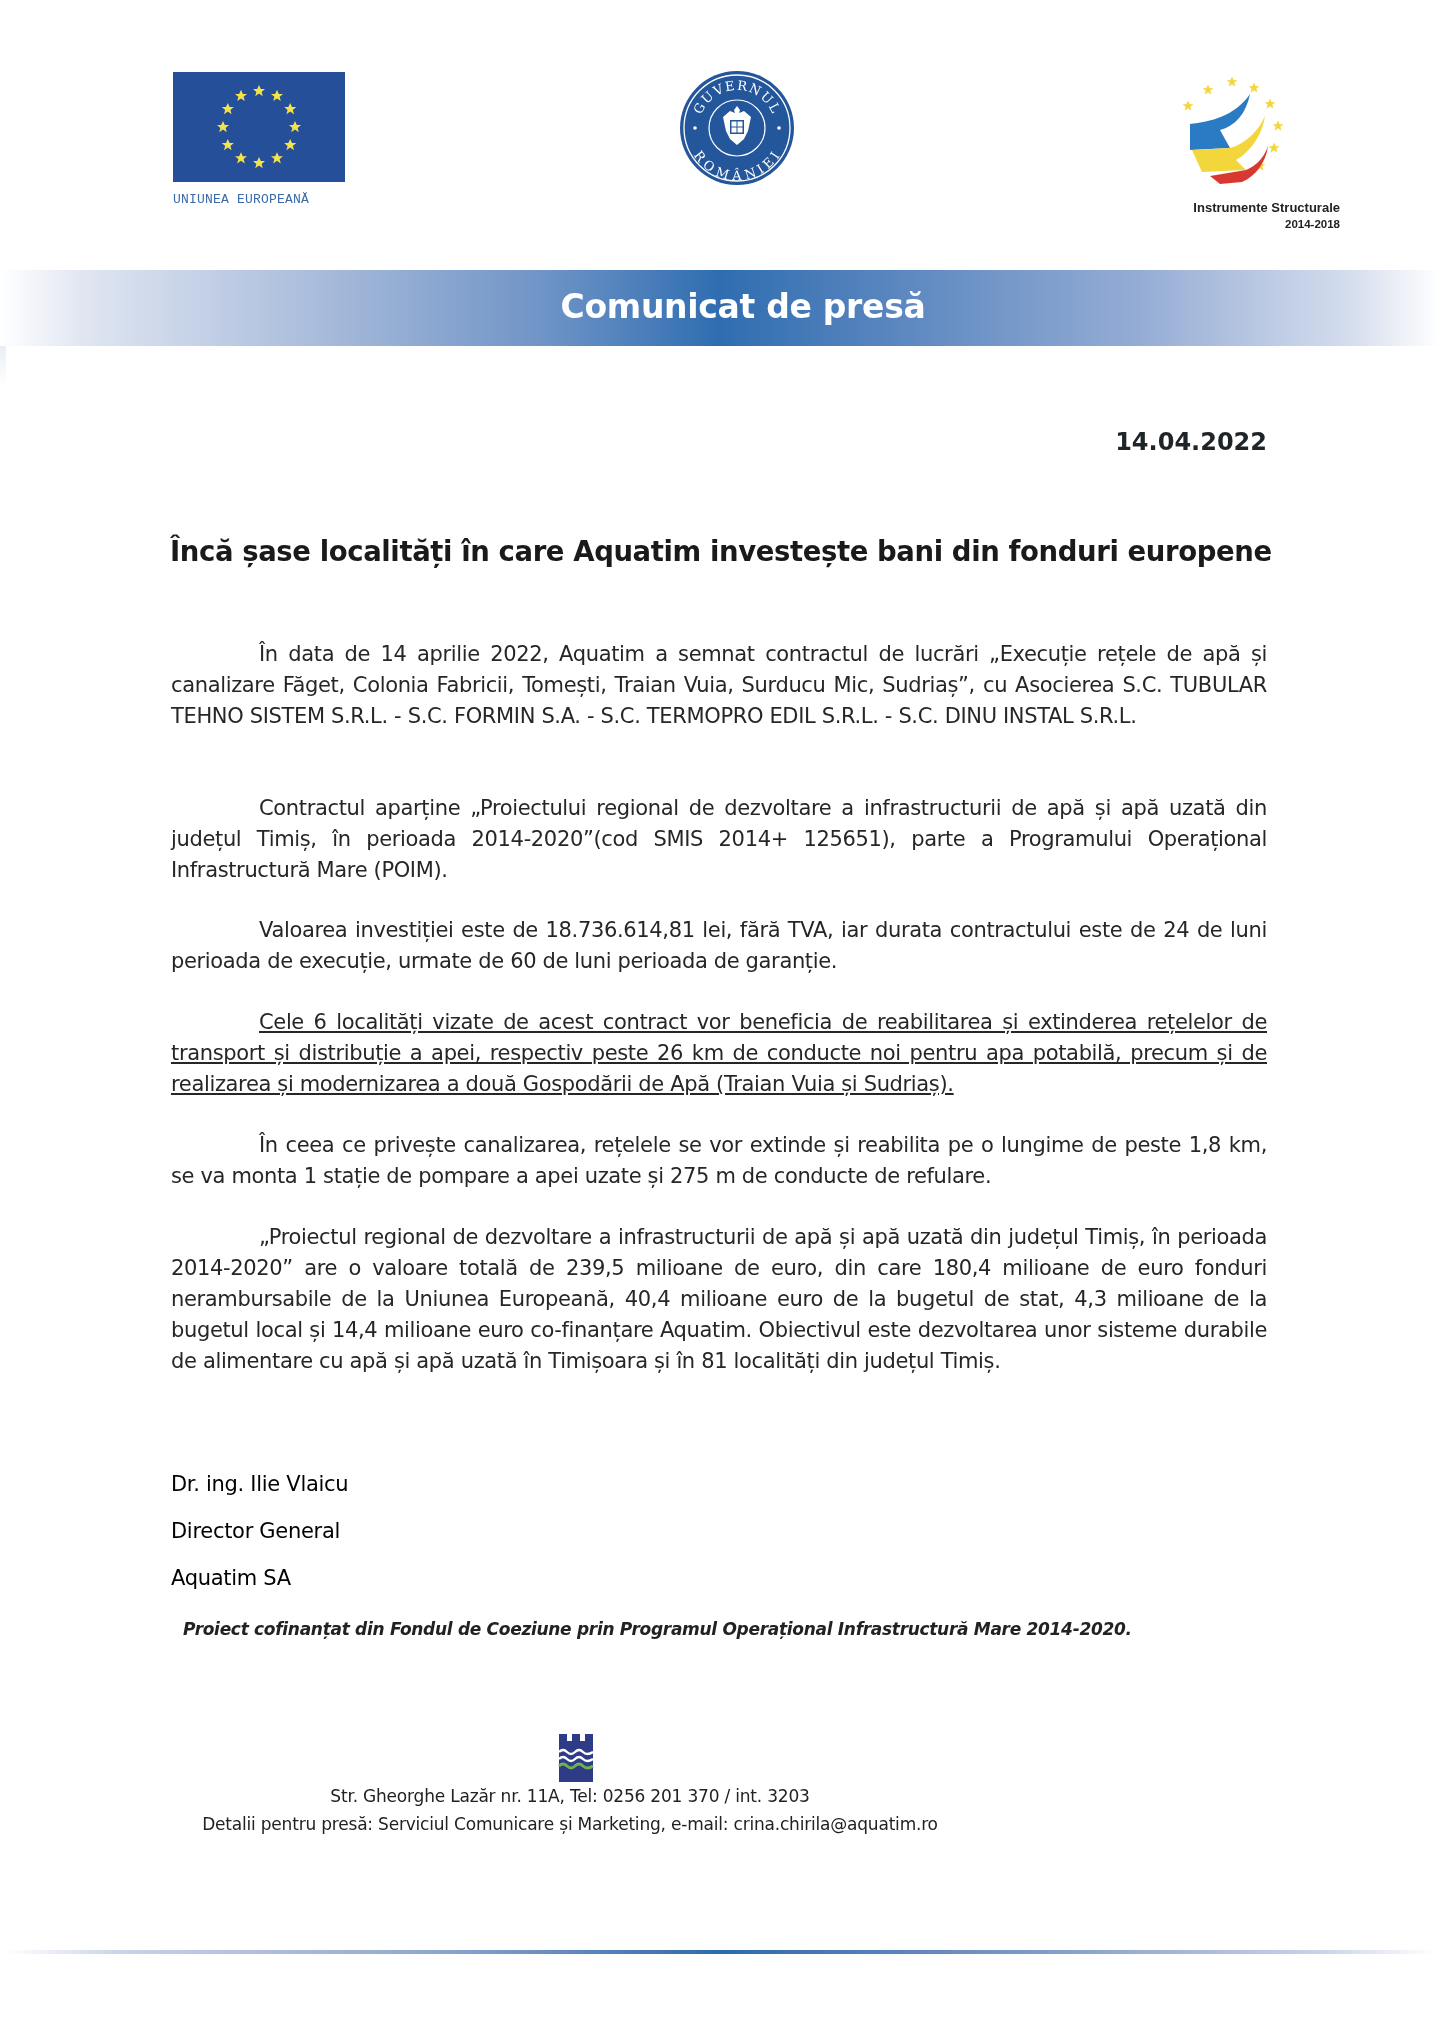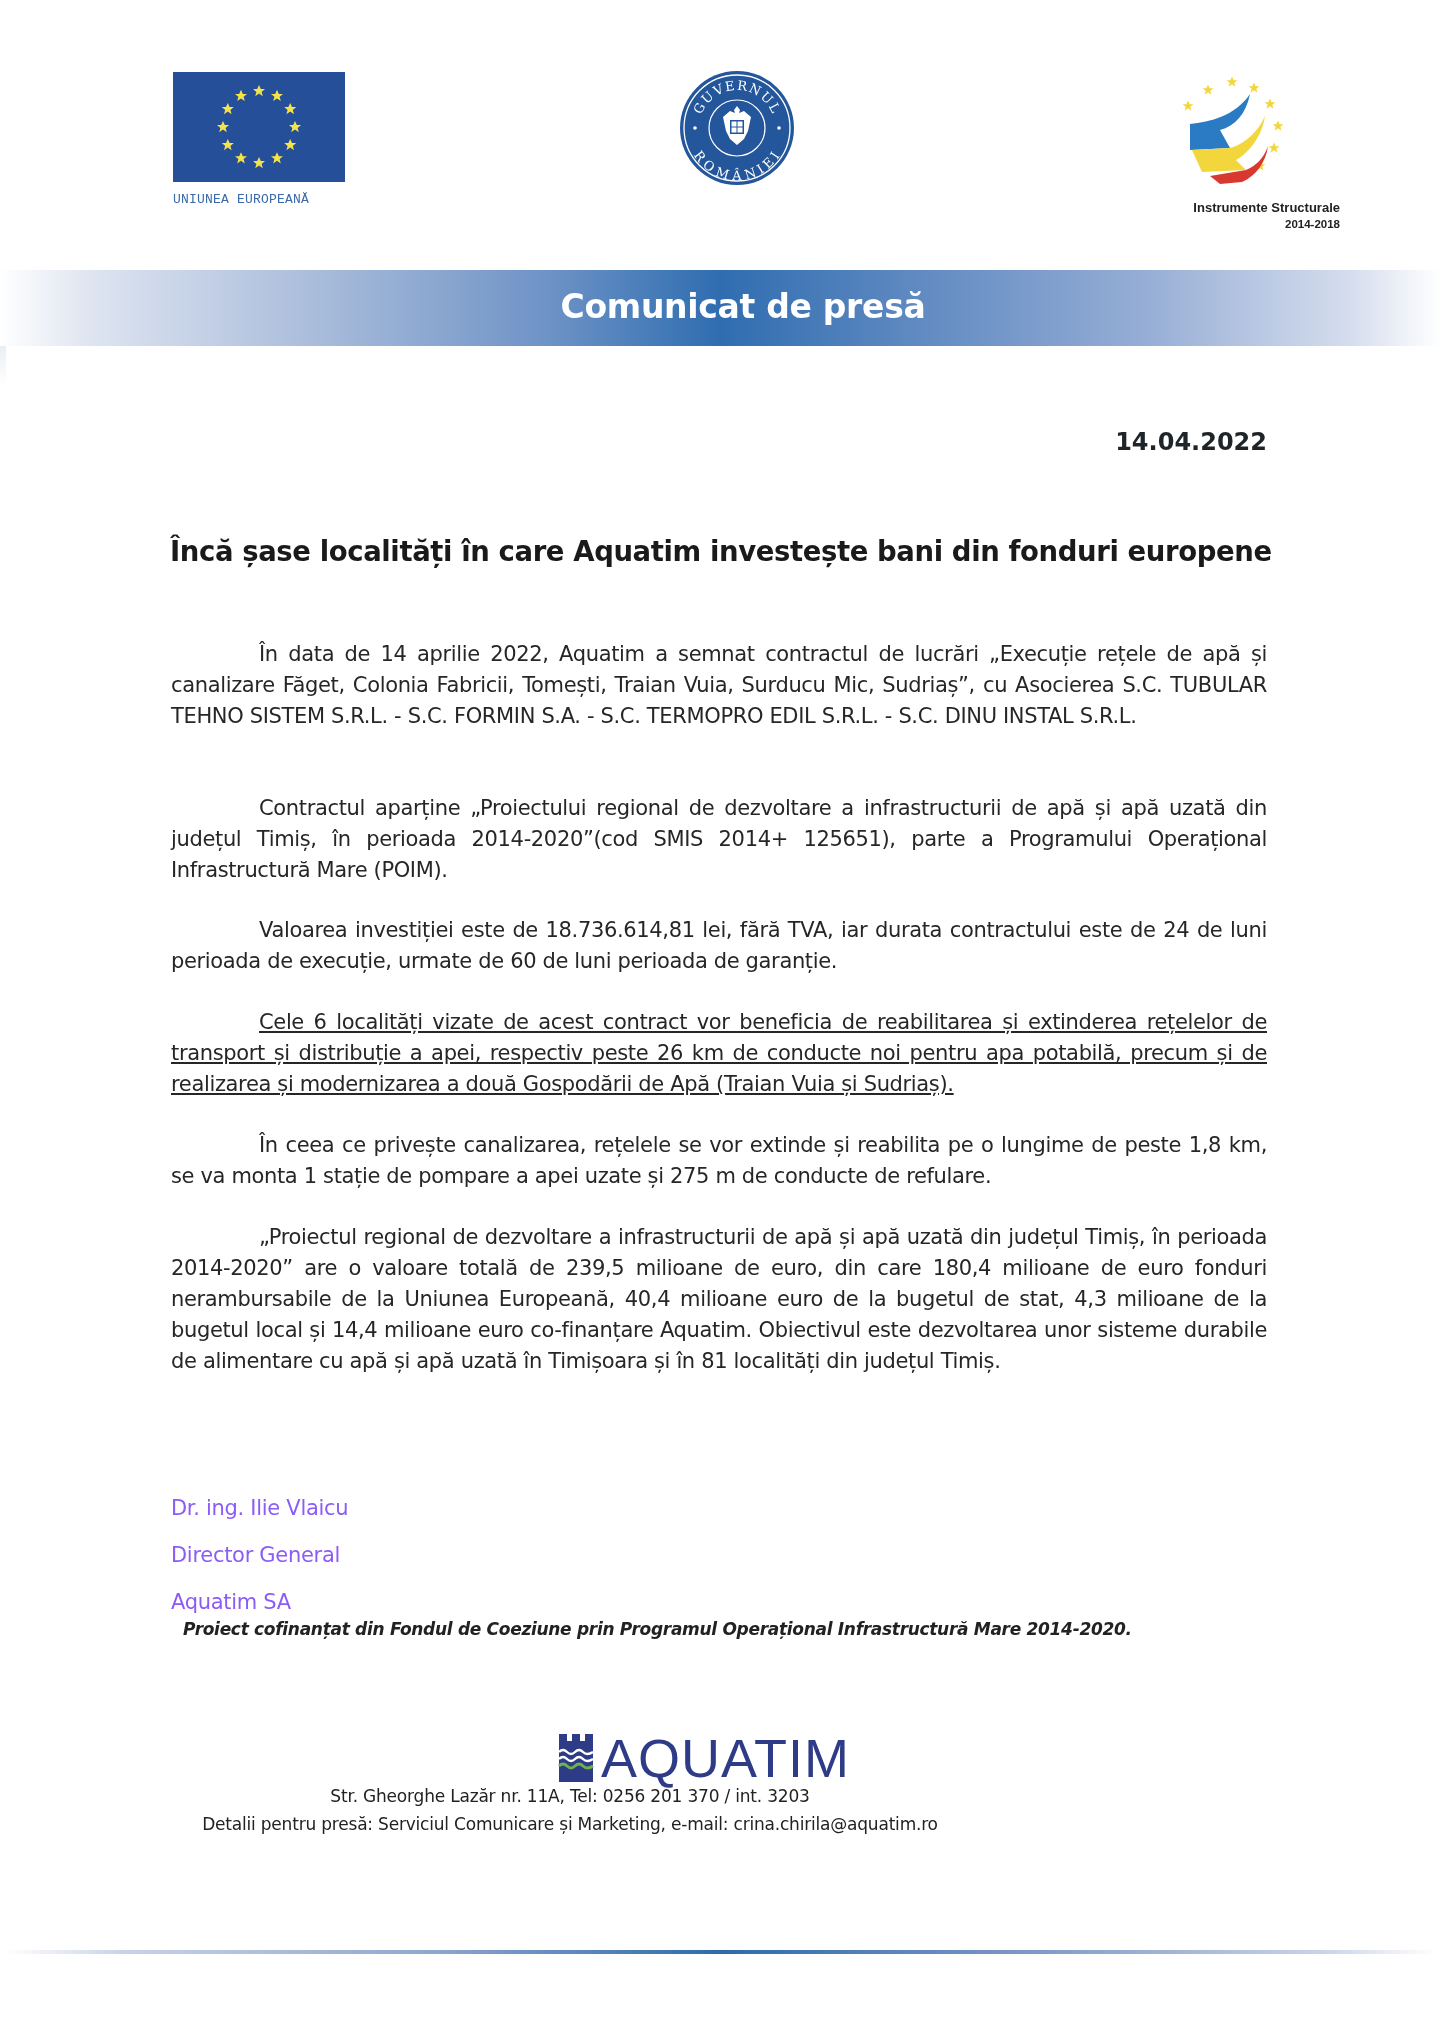--- a/index.html
+++ b/index.html
@@ -33,21 +33,21 @@
     
     .date { right: 173px; top: 428px; font-size: 24px; font-weight: bold; color: #1e2428; }
     .doc-title { left: 170px; top: 535px; font-size: 27.5px; font-weight: bold; color: #1a1a1a;
                  letter-spacing: -0.4px; }
 
     
     .body { left: 171px; width: 1096px; font-size: 21px; line-height: 31px; color: #262626;
             text-align: justify; letter-spacing: -0.35px; }
     .body p { margin: 0; text-indent: 88px; }
 
-    .sig { left: 171px; font-size: 21px; color: #8b5cf6; letter-spacing: -0.3px; margin-top: 24px; }
+    .sig { left: 171px; font-size: 21px; color: #000000; letter-spacing: -0.3px; }
 
     .footer-note { left: 183px; top: 1619px; width: 1080px; font-size: 17px; font-style: italic;
                    font-weight: bold; color: #222; letter-spacing: -0.3px; }
 
     .aquatim-logo { left: 557px; top: 1730px; height: 52px; display: flex; align-items: flex-end; }
     .aquatim-icon { width: 38px; height: 48px; margin-right: 6px; }
     .aquatim-word { font-family: "Liberation Sans", sans-serif; font-size: 54px; line-height: 48px;
                     color: #2e3c88; font-weight: normal; letter-spacing: 1px; }
 
     .addr { left: 0; width: 1140px; text-align: center; font-size: 17px; color: #222; letter-spacing: -0.2px; }
@@ -192,19 +192,18 @@
 <div class="abs aquatim-logo">
   <svg class="aquatim-icon" viewBox="0 0 38 48" xmlns="http://www.w3.org/2000/svg">
     <rect x="2" y="0" width="8" height="8" fill="#2e3c88"></rect>
     <rect x="15" y="0" width="8" height="8" fill="#2e3c88"></rect>
     <rect x="28" y="0" width="8" height="8" fill="#2e3c88"></rect>
     <rect x="2" y="7" width="34" height="41" fill="#2e3c88"></rect>
     <path d="M2 18 q4 -4 8 0 t8 0 t8 0 t10 0" fill="none" stroke="#ffffff" stroke-width="2.4"></path>
     <path d="M2 25 q4 -4 8 0 t8 0 t8 0 t10 0" fill="none" stroke="#ffffff" stroke-width="2.4"></path>
     <path d="M2 32 q4 -4 8 0 t8 0 t8 0 t10 0" fill="none" stroke="#6cb44a" stroke-width="2.8"></path>
   </svg>
-  <span class="aquatim-word">AQUATIM</span>
 </div>
 
 <div class="abs addr" style="top:1786px;">Str. Gheorghe Lazăr nr. 11A, Tel: 0256 201 370 / int. 3203</div>
 <div class="abs addr" style="top:1814px;">Detalii pentru presă: Serviciul Comunicare și Marketing, e-mail: crina.chirila@aquatim.ro</div>
 
 <div class="abs bottom-line"></div>
 
 </body></html>

